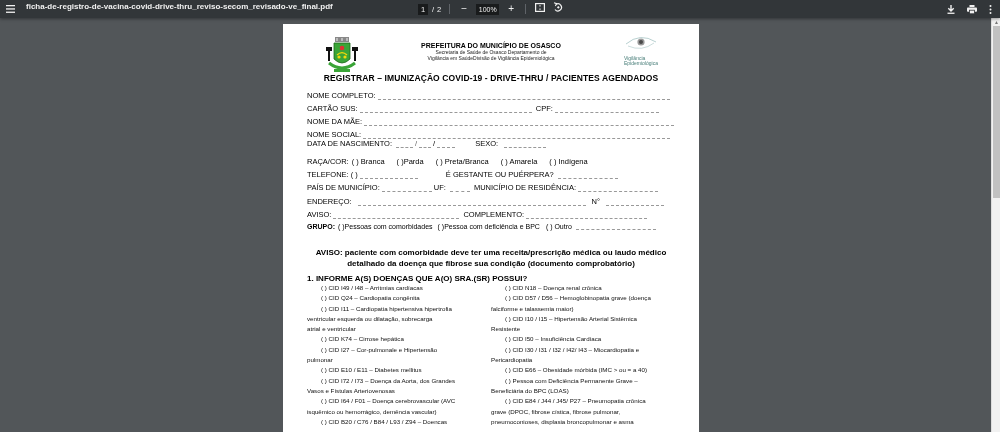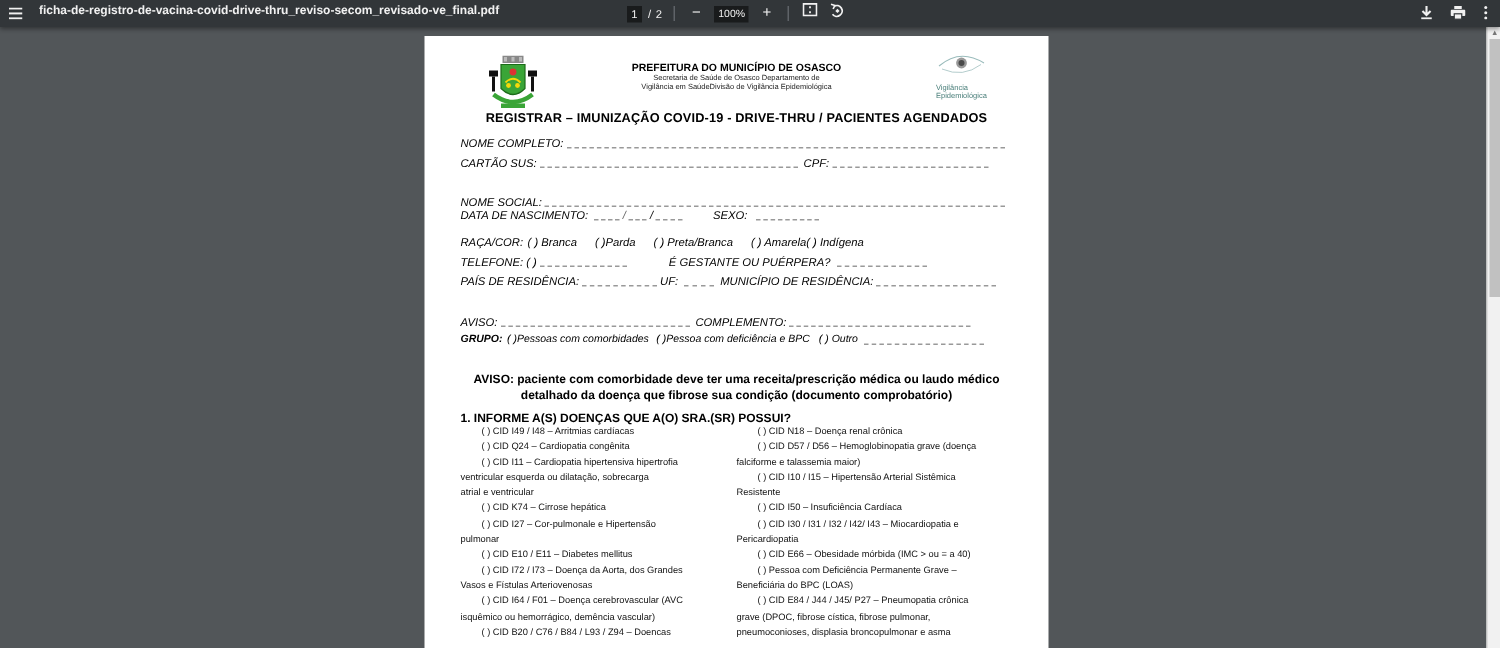--- a/index.html
+++ b/index.html
@@ -19,21 +19,21 @@
   .scroll-arrow { position: absolute; top: 2px; left: 2px; width: 5px; height: 5px; font-size: 5px; color: #777; line-height: 5px; }
   .scroll-thumb { position: absolute; top: 8px; left: 1px; width: 7px; height: 172px; background: #c1c1c1; }
   .page { position: absolute; left: 283px; top: 24px; width: 416px; height: 420px; background: #ffffff; color: #000; }
   .hdr { position: absolute; left: 0; top: 0; width: 416px; height: 56px; }
   .logo-left { position: absolute; left: 42px; top: 13px; width: 34px; height: 40px; }
   .logo-right { position: absolute; left: 337px; top: 10px; width: 40px; height: 34px; }
   .hdr-text { position: absolute; left: 108px; top: 18px; width: 200px; text-align: center; }
   .hdr-title { font-size: 7px; font-weight: bold; }
   .hdr-sub { font-size: 5px; line-height: 6px; color: #222; }
   .form-title { position: absolute; left: 0; top: 49px; width: 416px; text-align: center; font-size: 8.5px; font-weight: bold; letter-spacing: 0.1px; }
-  .field { position: absolute; left: 24px; font-size: 7.5px; white-space: nowrap; display: flex; align-items: center; font-style: italic; }
+  .field { position: absolute; left: 24px; font-size: 7.5px; white-space: nowrap; display: flex; align-items: flex-end; }
   .dash { display: inline-block; border-bottom: 1px dashed #999; height: 6px; margin-left: 2px; }
   .lbl { white-space: nowrap; }
   .aviso { position: absolute; left: 0; top: 223px; width: 416px; text-align: center; font-size: 8px; font-weight: bold; line-height: 11px; }
   .q1 { position: absolute; left: 24px; top: 250px; font-size: 8px; font-weight: bold; }
   .col { position: absolute; top: 259px; width: 180px; font-size: 6.2px; line-height: 10.3px; color: #111; }
   .col-left { left: 38px; }
   .col-right { left: 222px; }
 </style>
 </head>
 <body>
@@ -149,20 +149,24 @@
     <span class="dash" style="width:292px"></span>
   </div>
 
   <div class="field" style="top:80px">
     <span class="lbl">CARTÃO SUS:</span>
     <span class="dash" style="width:172px"></span>
     <span class="lbl" style="margin-left:4px">CPF:</span>
     <span class="dash" style="width:104px"></span>
   </div>
 
+  <div class="field" style="top:93px">
+    <span class="lbl">NOME DA MÃE:</span>
+    <span class="dash" style="width:310px"></span>
+  </div>
 
   <div class="field" style="top:106px">
     <span class="lbl">NOME SOCIAL:</span>
     <span class="dash" style="width:307px"></span>
   </div>
 
   <div class="field" style="top:115px">
     <span class="lbl">DATA DE NASCIMENTO:</span>
     <span class="dash" style="width:17px;margin-left:4px"></span>
     <span class="lbl" style="margin-left:2px;color:#666">/</span>
@@ -172,39 +176,45 @@
     <span class="lbl" style="margin-left:20px">SEXO:</span>
     <span class="dash" style="width:42px;margin-left:6px"></span>
   </div>
 
   <div class="field" style="top:133px">
     <span class="lbl">RAÇA/COR:</span>
     <span class="lbl" style="margin-left:3px">( ) Branca</span>
     <span class="lbl" style="margin-left:12px">(  )Parda</span>
     <span class="lbl" style="margin-left:12px">( ) Preta/Branca</span>
     <span class="lbl" style="margin-left:12px">(  ) Amarela</span>
-    <span class="lbl" style="">(  ) Indígena</span>
+    <span class="lbl" style="margin-left:12px">(  ) Indígena</span>
   </div>
 
   <div class="field" style="top:146px">
     <span class="lbl">TELEFONE: (    )</span>
     <span class="dash" style="width:58px"></span>
     <span class="lbl" style="margin-left:28px">É GESTANTE OU PUÉRPERA?</span>
     <span class="dash" style="width:60px;margin-left:4px"></span>
   </div>
 
   <div class="field" style="top:159px">
-    <span class="lbl">PAÍS DE RESIDÊNCIA:</span>
+    <span class="lbl">PAÍS DE MUNICÍPIO:</span>
     <span class="dash" style="width:50px"></span>
     <span class="lbl" style="margin-left:2px">UF:</span>
     <span class="dash" style="width:20px;margin-left:4px"></span>
     <span class="lbl" style="margin-left:4px">MUNICÍPIO DE RESIDÊNCIA:</span>
     <span class="dash" style="width:80px"></span>
   </div>
 
+  <div class="field" style="top:173px">
+    <span class="lbl">ENDEREÇO:</span>
+    <span class="dash" style="width:228px;margin-left:6px"></span>
+    <span class="lbl" style="margin-left:6px">N°</span>
+    <span class="dash" style="width:58px;margin-left:6px"></span>
+  </div>
 
   <div class="field" style="top:186px">
     <span class="lbl">AVISO:</span>
     <span class="dash" style="width:126px"></span>
     <span class="lbl" style="margin-left:4px">COMPLEMENTO:</span>
     <span class="dash" style="width:121px"></span>
   </div>
 
   <div class="field" style="top:199px;font-size:7px">
     <span class="lbl" style="font-weight:bold">GRUPO:</span>

